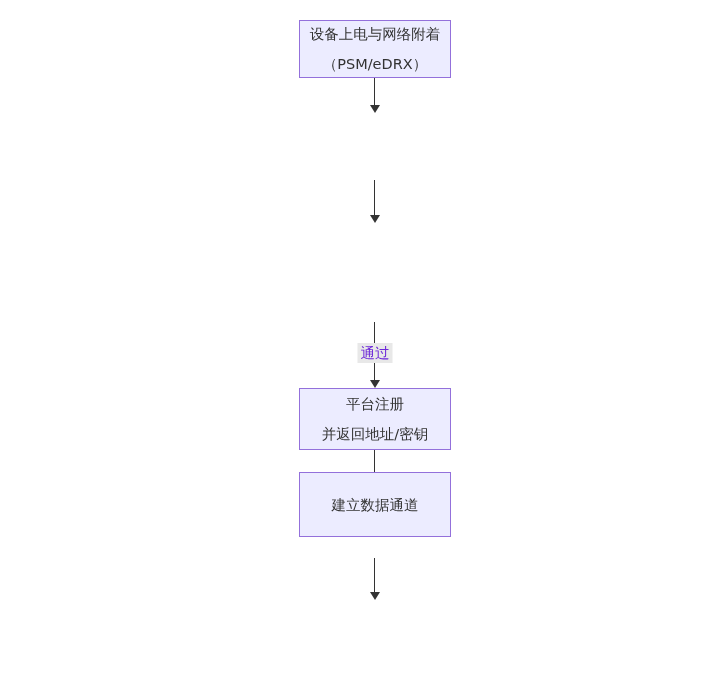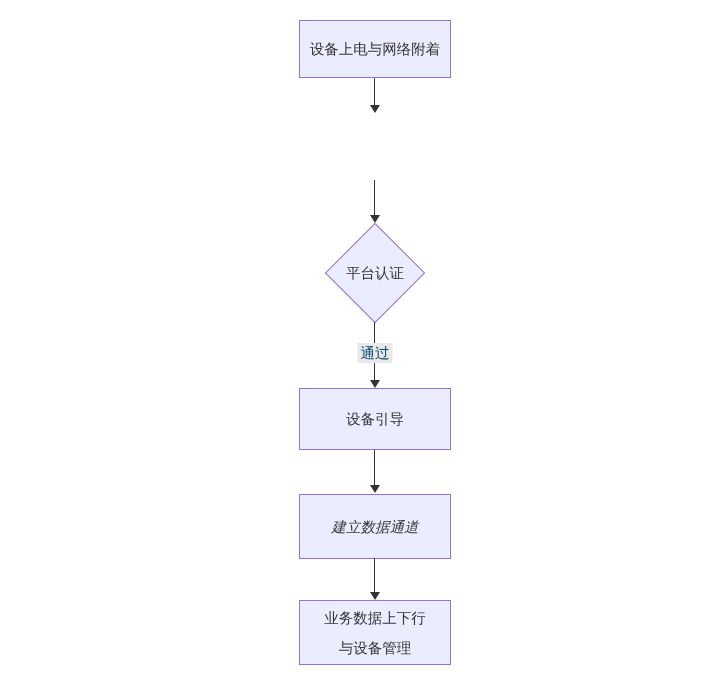--- a/index.html
+++ b/index.html
@@ -27,21 +27,21 @@
     align-items: center;
     justify-content: center;
     text-align: center;
     font-size: 14.5px;
     line-height: 22px;
     gap: 8px;
   }
   .n-power    { left: 299px; top: 20px;  width: 152px; height: 58px; }
   .n-boot     { left: 299px; top: 113px; width: 152px; height: 67px; }
   .n-register { left: 299px; top: 388px; width: 152px; height: 62px; }
-  .n-channel  { left: 299px; top: 494px; width: 152px; height: 65px; font-style: italic; }
+  .n-channel  { left: 299px; top: 472px; width: 152px; height: 65px; }
   .n-business { left: 299px; top: 600px; width: 152px; height: 65px; }
 
   
   .diamond-wrap {
     position: absolute;
     left: 324px; top: 222px;
     width: 102px; height: 102px;
   }
   .diamond-shape {
     position: absolute;
@@ -86,60 +86,54 @@
   
   .edge-label {
     position: absolute;
     left: 375px;
     top: 343px;
     transform: translateX(-50%);
     background: #e8e8e8;
     padding: 0 3px;
     font-size: 14.5px;
     line-height: 20px;
-    color: #0c4a6e;
+    color: #6d28d9;
   }
 </style>
 </head>
 <body>
 
 <div class="canvas">
 
   <div class="node n-power">
     <div>设备上电与网络附着</div>
+    <div>（PSM/eDRX）</div>
   </div>
 
   <div class="shaft s1"></div>
   <div class="head h1"></div>
 
 
   <div class="shaft s2"></div>
   <div class="head h2"></div>
 
-  <div class="diamond-wrap">
-    <div class="diamond-shape"></div>
-    <div class="diamond-text">平台认证</div>
-  </div>
 
   <div class="shaft s3"></div>
   <div class="edge-label">通过</div>
   <div class="head h3"></div>
 
   <div class="node n-register">
-    <div>设备引导</div>
+    <div>平台注册</div>
+    <div>并返回地址/密钥</div>
   </div>
 
   <div class="shaft s4"></div>
   <div class="head h4"></div>
 
   <div class="node n-channel">
     <div>建立数据通道</div>
   </div>
 
   <div class="shaft s5"></div>
   <div class="head h5"></div>
 
-  <div class="node n-business">
-    <div>业务数据上下行</div>
-    <div>与设备管理</div>
-  </div>
 
 </div>
 
 </body></html>

